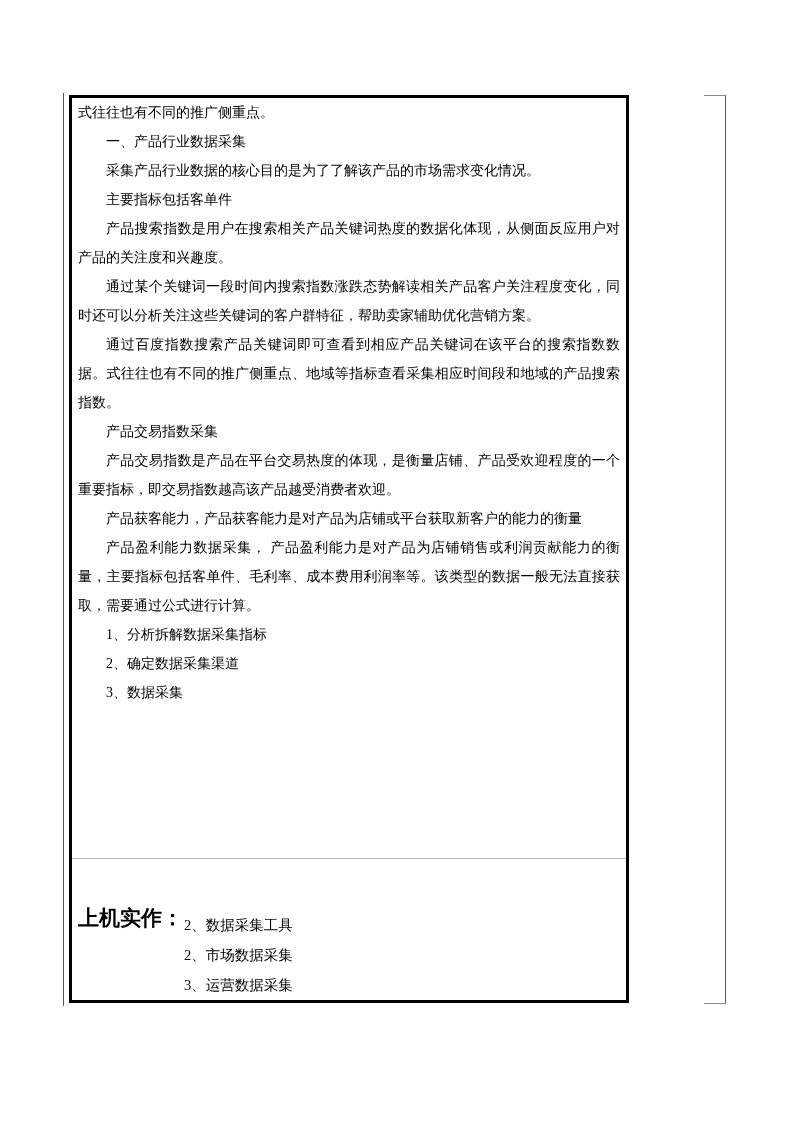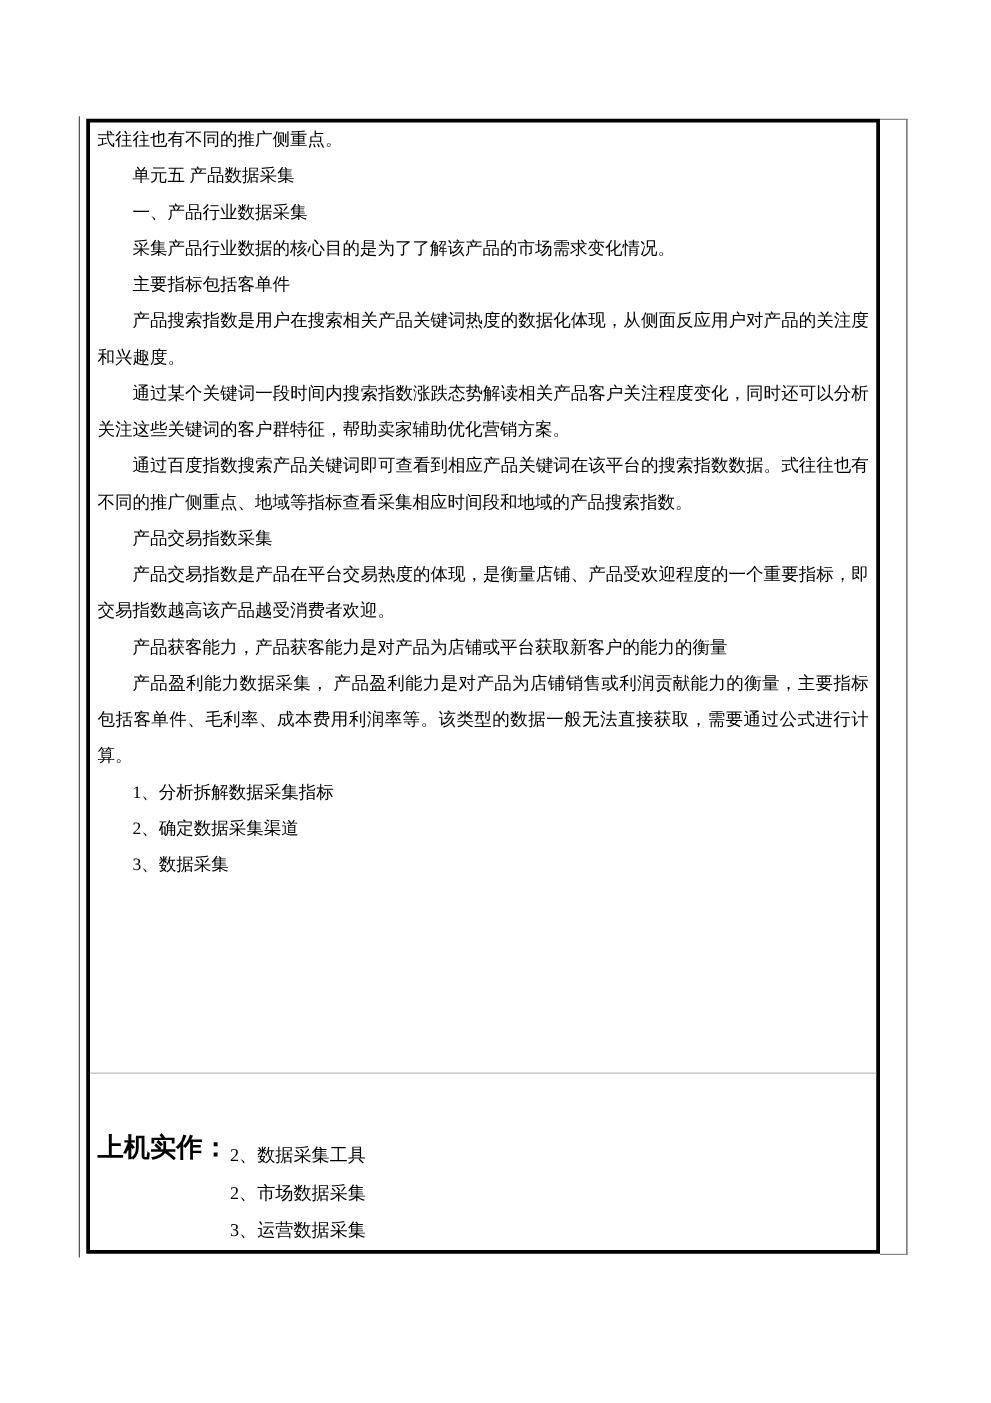--- a/index.html
+++ b/index.html
@@ -30,21 +30,21 @@
     box-sizing: border-box;
     border-top: 1px solid #8a8a8a;
     border-bottom: 1px solid #8a8a8a;
     border-right: 1px solid #555555;
     background: #ffffff;
   }
   
   .main-cell {
     position: absolute;
     left: 69px; top: 95px;
-    width: 635px; height: 908px;
+    width: 560px; height: 908px;
     box-sizing: border-box;
     border: 3px solid #000000;
     background: #ffffff;
   }
   .cell-content {
     position: absolute;
     left: 6px; right: 6px; top: 0;
     font-size: 14px;
     line-height: 29px;
     text-align: justify;
@@ -86,21 +86,20 @@
 </style>
 </head>
 <body>
 
 <div class="outer-line-left"></div>
 
 <div class="main-cell">
 
   <div class="cell-content">
     <p class="para">式往往也有不同的推广侧重点。</p>
-    <p class="para indent">单元五 产品数据采集</p>
     <p class="para indent">一、产品行业数据采集</p>
     <p class="para indent">采集产品行业数据的核心目的是为了了解该产品的市场需求变化情况。</p>
     <p class="para indent">主要指标包括客单件</p>
     <p class="para indent">产品搜索指数是用户在搜索相关产品关键词热度的数据化体现，从侧面反应用户对产品的关注度和兴趣度。</p>
     <p class="para indent">通过某个关键词一段时间内搜索指数涨跌态势解读相关产品客户关注程度变化，同时还可以分析关注这些关键词的客户群特征，帮助卖家辅助优化营销方案。</p>
     <p class="para indent">通过百度指数搜索产品关键词即可查看到相应产品关键词在该平台的搜索指数数据。式往往也有不同的推广侧重点、地域等指标查看采集相应时间段和地域的产品搜索指数。</p>
     <p class="para indent">产品交易指数采集</p>
     <p class="para indent">产品交易指数是产品在平台交易热度的体现，是衡量店铺、产品受欢迎程度的一个重要指标，即交易指数越高该产品越受消费者欢迎。</p>
     <p class="para indent">产品获客能力，产品获客能力是对产品为店铺或平台获取新客户的能力的衡量</p>
     <p class="para indent">产品盈利能力数据采集， 产品盈利能力是对产品为店铺销售或利润贡献能力的衡量，主要指标包括客单件、毛利率、成本费用利润率等。该类型的数据一般无法直接获取，需要通过公式进行计算。</p>

